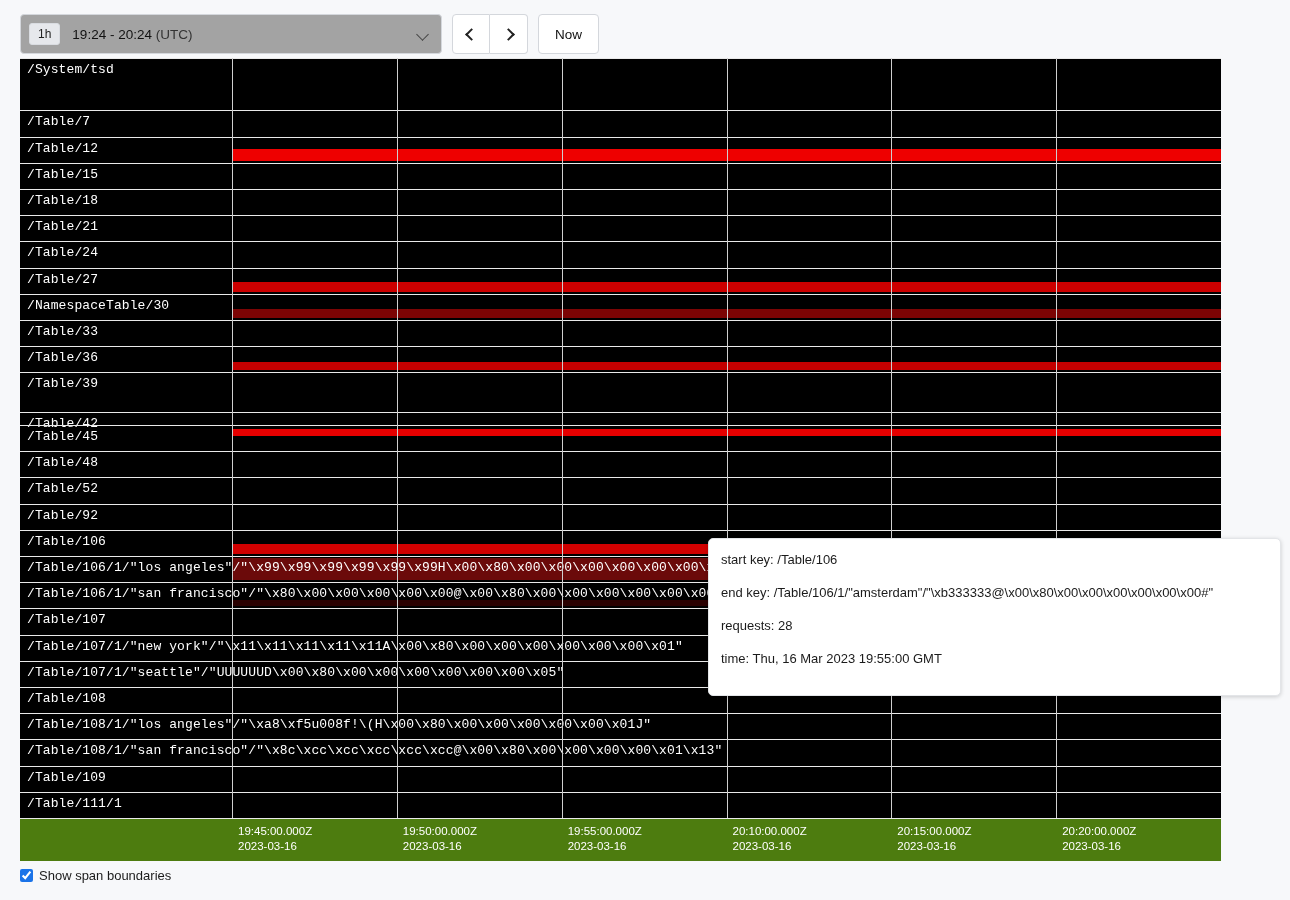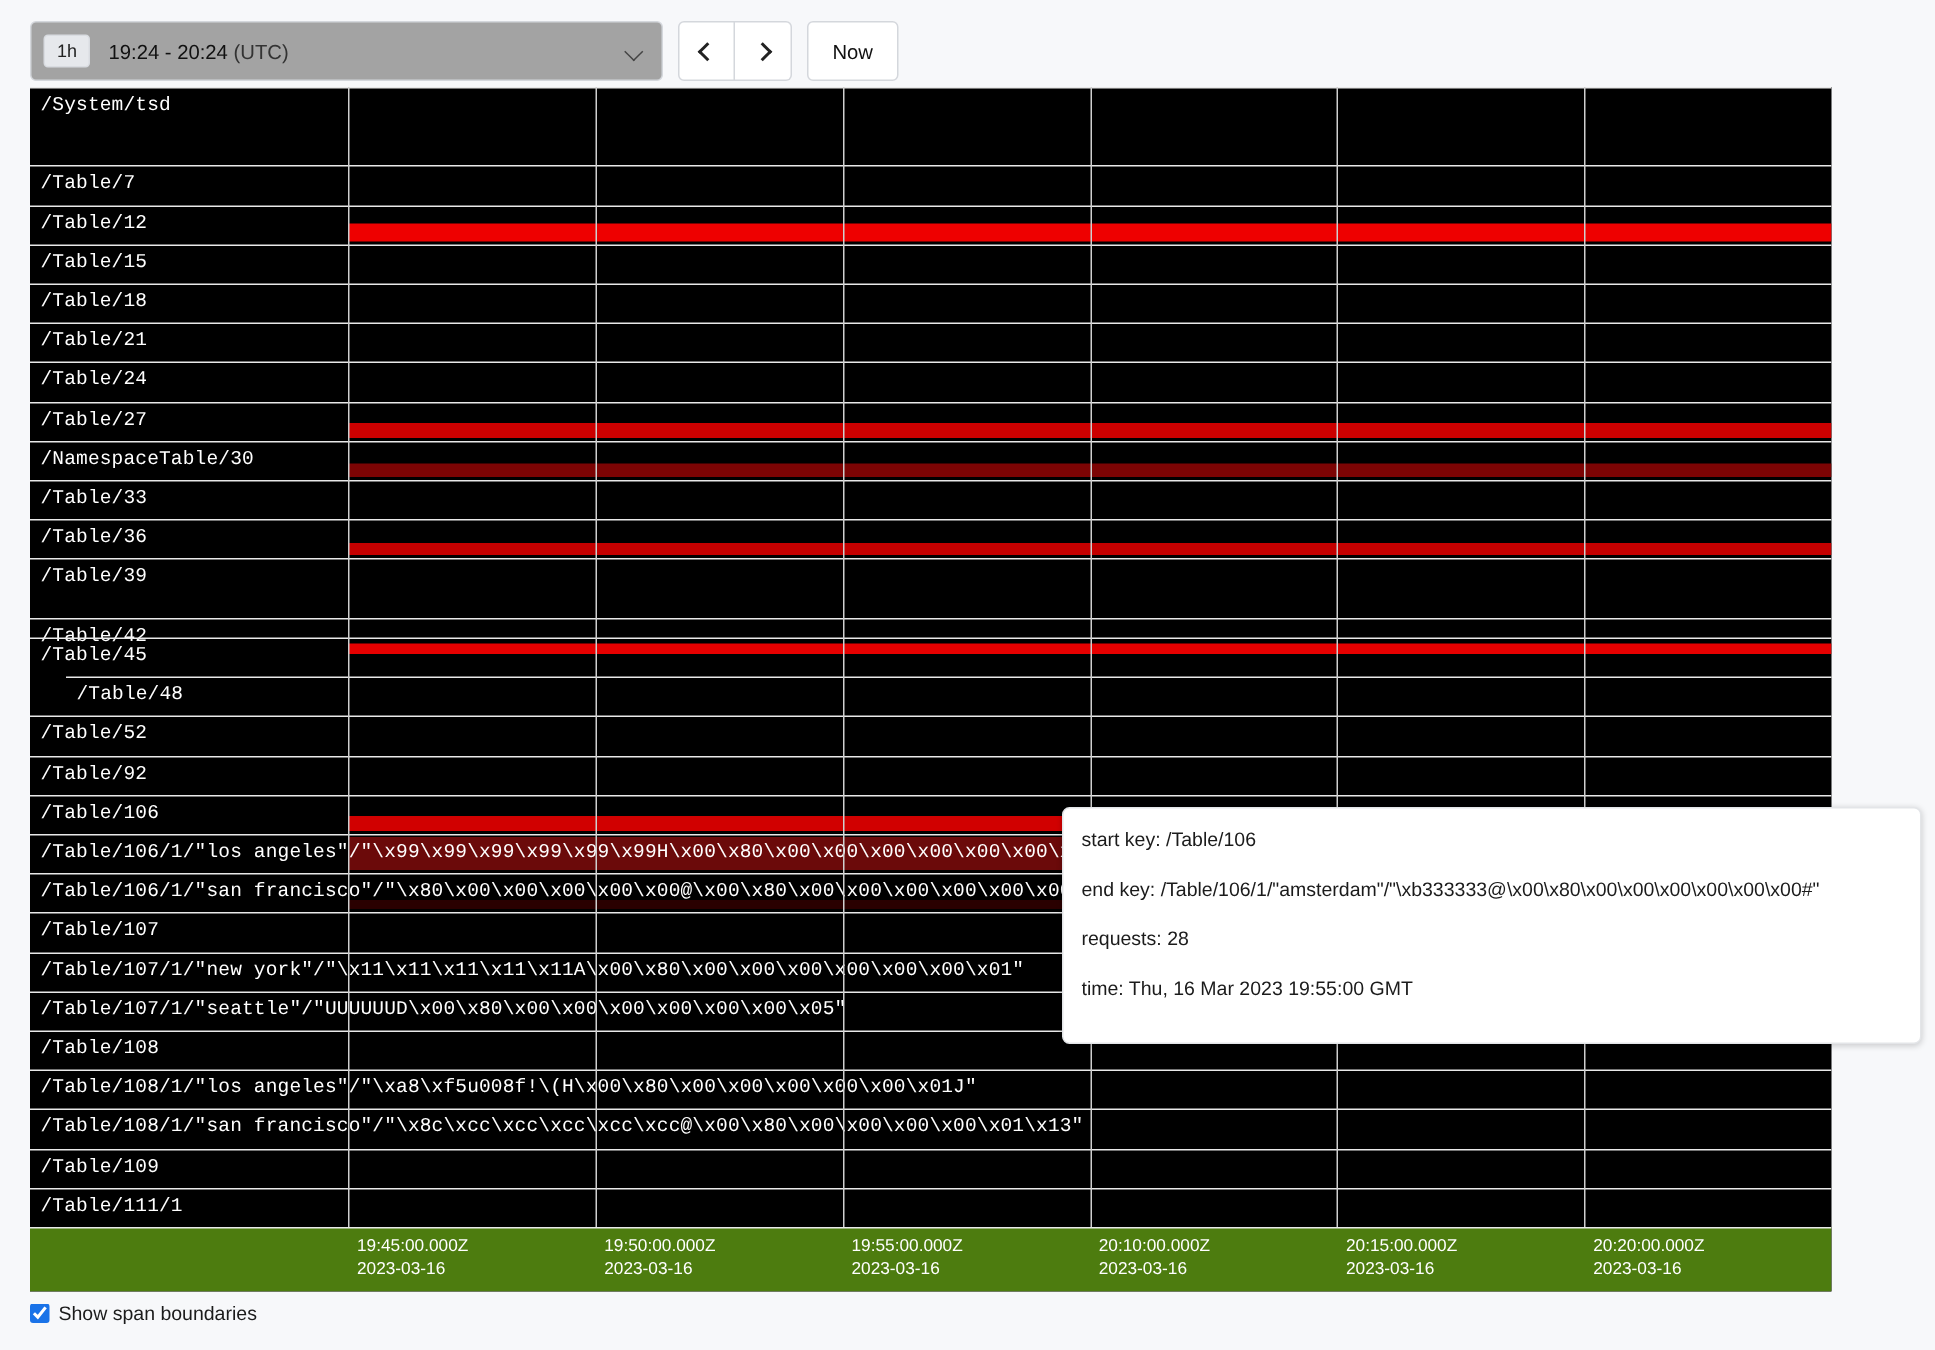--- a/index.html
+++ b/index.html
@@ -297,21 +297,21 @@
       </div>
       <div class="row" style="top: 340.69px; height: 26.2069px; margin-top: 13px;">
         <div class="hline"></div>
         <div class="band" style="height: 7px; top: 17.2069px; background: rgb(230, 0, 0);"></div>
         <div class="label">/Table/42</div>
       </div>
       <div class="row" style="top: 366.897px; height: 26.2069px;">
         <div class="hline"></div>
         <div class="label">/Table/45</div>
       </div>
-      <div class="row" style="top: 393.103px; height: 26.2069px; margin-left: 24px;">
+      <div class="row" style="top: 393.103px; height: 26.2069px;">
         <div class="hline"></div>
         <div class="label">/Table/48</div>
       </div>
       <div class="row" style="top: 419.31px; height: 26.2069px;">
         <div class="hline"></div>
         <div class="label">/Table/52</div>
       </div>
       <div class="row" style="top: 445.517px; height: 26.2069px;">
         <div class="hline"></div>
         <div class="label">/Table/92</div>

